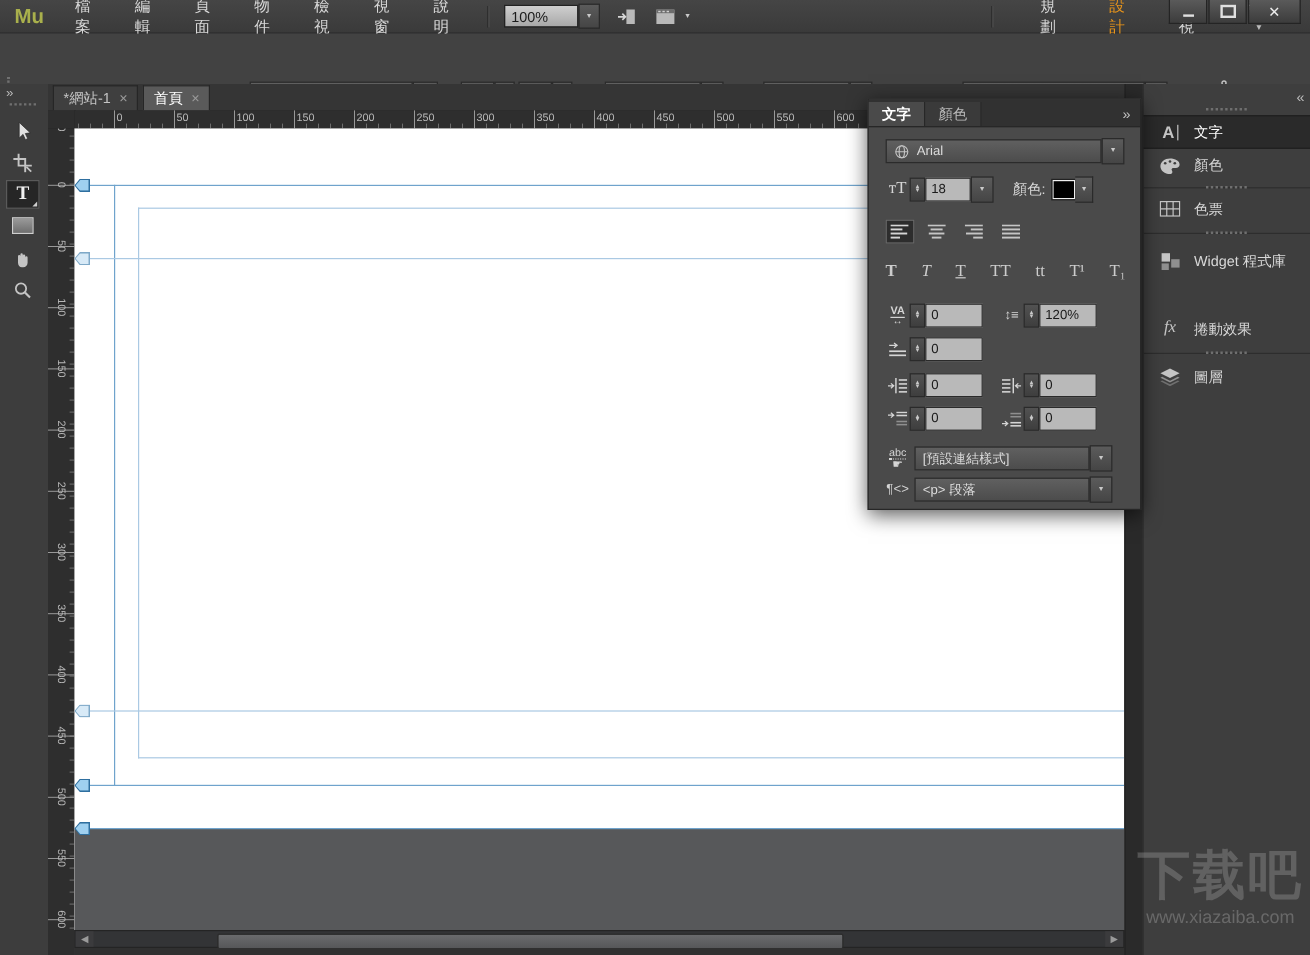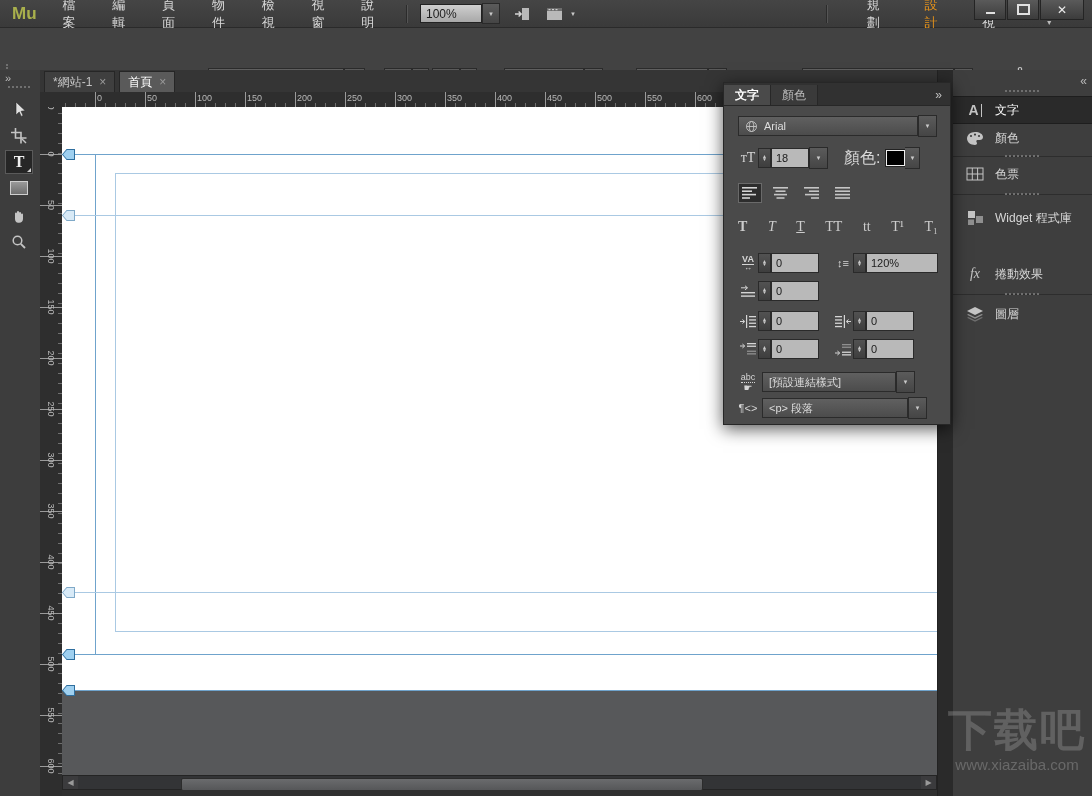--- a/index.html
+++ b/index.html
@@ -31,21 +31,21 @@
            border-top:none;display:flex;align-items:center;justify-content:center;margin-left:1px;}
   .win-btn.close{width:42px;}
   .glyph-min{width:9px;height:2px;background:#e0e0e0;margin-top:6px;}
   .glyph-max{width:9px;height:7px;border:2px solid #e0e0e0;}
   .glyph-close{color:#ececec;font-size:12px;font-weight:bold;line-height:1;}
 
   
   #controlbar{left:0;top:28px;width:1092px;height:42px;background:#424242;border-bottom:1px solid #262626;}
   .grip-v{width:3px;height:24px;border-left:2px dotted #707070;}
   .cb{position:absolute;top:42px;}
-  .label{font-size:16px;color:#d8d8d8;}
+  .label{font-size:12px;color:#d8d8d8;}
   .dim-link{color:#8b8b8b;border-bottom:1px dotted #8b8b8b;padding-bottom:1px;}
   .orange-link{color:#d98a1f;border-bottom:1px dotted #d98a1f;padding-bottom:1px;}
   .combo{height:19px;background:linear-gradient(#606060,#4c4c4c);border:1px solid #2b2b2b;
          display:flex;align-items:center;padding:0 5px;color:#d8d8d8;font-size:12px;}
   .combo .ph{color:#8f8f8f;}
   .split{display:flex;}
   .tool-btn24{width:26px;height:19px;background:linear-gradient(#5b5b5b,#454545);
               border:1px solid #2a2a2a;display:flex;align-items:center;justify-content:center;}
   .x-dis{color:#7a7a7a;font-size:13px;font-weight:bold;}
 
@@ -487,21 +487,21 @@
     <span class="mini-ic">
         <b style="font-size:9px;border-bottom:1px solid #d5d5d5;">VA</b>
         <span style="font-size:8px;line-height:.8;">↔</span>
       </span>
     <div class="spin"></div>
     <div class="num-field" style="width:48px;">0</div>
     <span class="mini-ic" style="margin-left:14px;">
         <span style="font-size:11px;">↕≡</span>
       </span>
     <div class="spin"></div>
-    <div class="num-field" style="width:72px;">120%</div>
+    <div class="num-field" style="width:48px;">120%</div>
   </div>
 
   <div class="prow" style="top:198px;">
     <span class="mini-ic">
       <svg width="16" height="13" viewBox="0 0 16 13">
           <path d="M1 2.8h6M5 .8l2.6 2-2.6 2" stroke="#d5d5d5" fill="none"></path>
           <rect x="1" y="7" width="14" height="1.4" fill="#d5d5d5"></rect>
           <rect x="1" y="10.4" width="14" height="1.4" fill="#d5d5d5"></rect>
         </svg>
     </span>
@@ -559,21 +559,21 @@
     </span>
     <div class="spin"></div>
     <div class="num-field" style="width:48px;">0</div>
   </div>
 
   <div class="prow" style="top:288px;align-items:center;">
     <span class="mini-ic">
         <span style="font-size:9px;border-bottom:1px dotted #d5d5d5;">abc</span>
         <span style="font-size:10px;line-height:.9;">☛</span>
       </span>
-    <div class="pcombo" style="width:134px;margin-left:4px;">
+    <div class="pcombo" style="width:146px;margin-left:4px;">
         <span>[預設連結樣式]</span>
       </div>
     <div class="dd-btn small"></div>
   </div>
 
   <div class="prow" style="top:314px;">
     <span class="mini-ic" style="font-size:11px;">¶&lt;&gt;</span>
     <div class="pcombo" style="width:146px;margin-left:4px;">
         <span>&lt;p&gt; 段落</span>
       </div>

